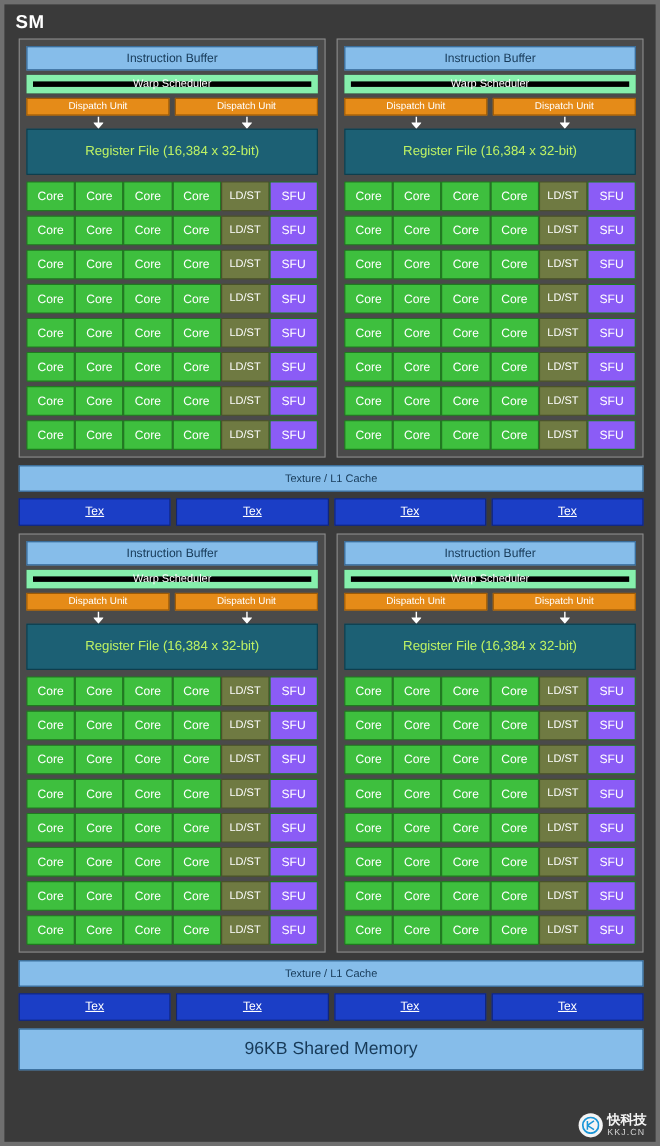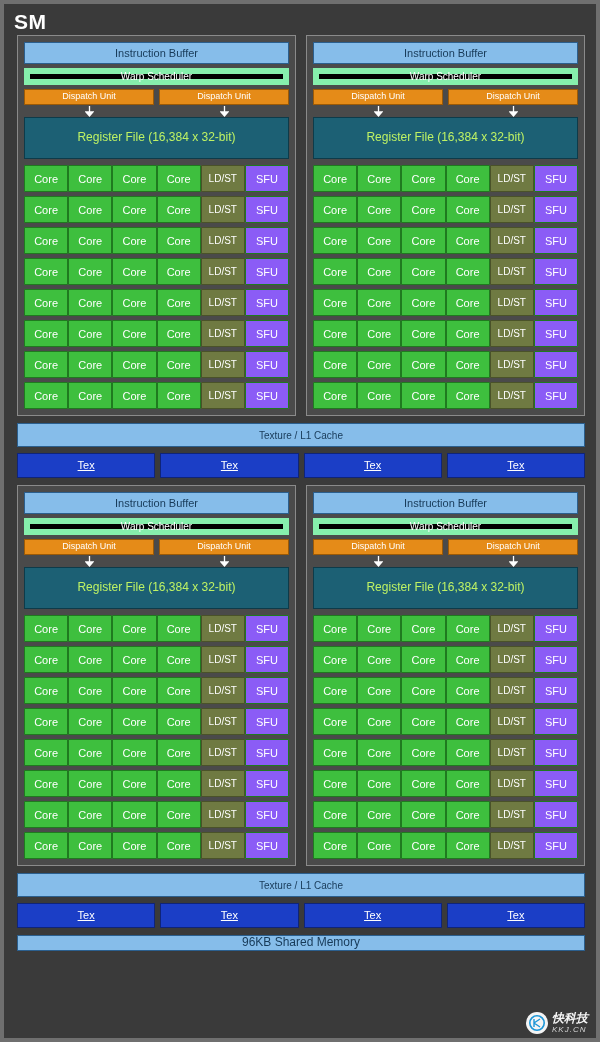--- a/index.html
+++ b/index.html
@@ -19,21 +19,21 @@
     height: 1042px;
     background: #3a3a3a;
     box-sizing: border-box;
     border: 4px solid #6f6f6f;
   }
   .sm-title {
     position: absolute;
     left: 10px;
     top: 6px;
     color: #ffffff;
-    font-size: 21px;
+    font-size: 17px;
     font-weight: bold;
     letter-spacing: 0.5px;
   }
   .inner {
     position: absolute;
     left: 13px;
     top: 31px;
     width: 568px;
     height: 998px;
   }
@@ -173,37 +173,36 @@
     flex: 1 1 0;
     height: 25px;
     background: #1b3ec6;
     border: 1px solid #0f2478;
     color: #ffffff;
     font-size: 11px;
     text-decoration: underline;
   }
   .shared-mem {
     width: 100%;
-    height: 16px;
+    height: 38px;
     background: #86bdea;
     border: 1px solid #2b5f8e;
     color: #173a58;
-    font-size: 12px;
+    font-size: 16px;
     margin-top: 7px;
   }
   
   .watermark {
     position: absolute;
     right: 8px;
     bottom: 4px;
     display: flex;
     align-items: flex-start;
     gap: 4px;
     opacity: 0.95;
-    font-style: italic;
   }
   .wm-logo {
     width: 22px;
     height: 22px;
     border-radius: 50%;
     background: #ffffff;
     display: flex;
     align-items: center;
     justify-content: center;
   }

